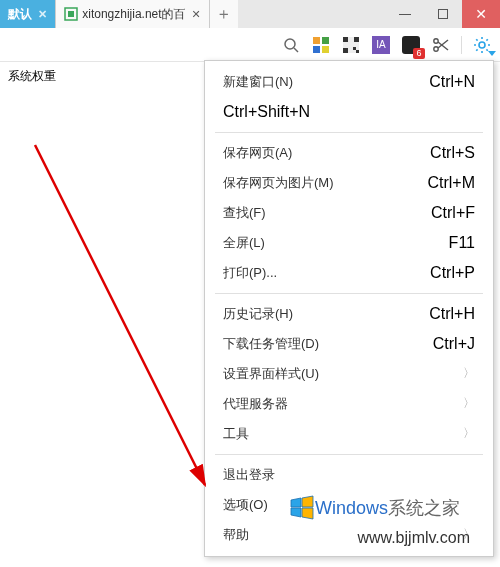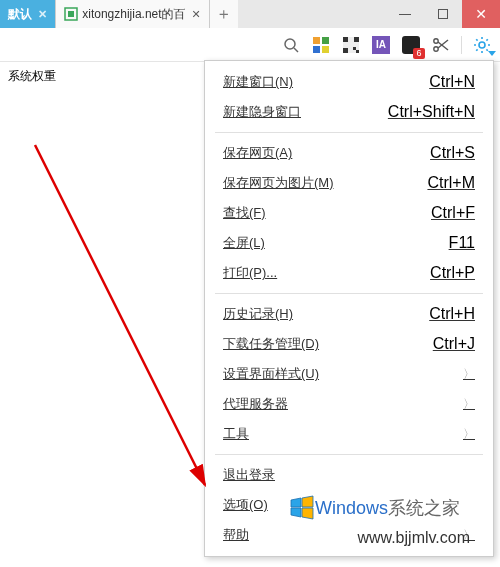--- a/index.html
+++ b/index.html
@@ -94,21 +94,21 @@
     .qr { width:16px; height:16px;
       background:
         linear-gradient(#333,#333),linear-gradient(#333,#333),
         linear-gradient(#333,#333),linear-gradient(#333,#333),
         linear-gradient(#333,#333);
       background-size:5px 5px,5px 5px,5px 5px,3px 3px,3px 3px;
       background-position:0 0,11px 0,0 11px,10px 10px,13px 13px;
       background-repeat:no-repeat;
       background-color:#eee;
     }
-    .ia { width:18px; height:18px; background:#7455b8; color:#fff; font-size:10px; font-weight:bold; display:flex; align-items:center; justify-content:center; }
+    .ia { width:18px; height:18px; background:#7455b8; color:#fff; font-size:10px; font-weight:normal; display:flex; align-items:center; justify-content:center; }
     .ab { width:18px; height:18px; background:#222; border-radius:3px; position:relative; }
     .ab::after{content:""; position:absolute; right:-3px; bottom:-3px; background:#e03030; color:#fff; border-radius:2px; }
     .ab-badge { position:absolute; right:-4px; bottom:-4px; background:#e03030; color:#fff; font-size:9px; line-height:11px; min-width:12px; text-align:center; border-radius:2px; padding:0 1px; }
     .scis svg{ width:18px; height:18px; }
     .vline{ width:1px; height:18px; background:#ddd; }
     .gear svg{ width:18px; height:18px; stroke:#2aa4e8; fill:none; }
     .gear .tri{ position:absolute; right:-4px; bottom:-1px; width:0;height:0;border-left:4px solid transparent;border-right:4px solid transparent;border-top:5px solid #2aa4e8; }
 
     .content-left {
       position: absolute;
@@ -123,27 +123,26 @@
       right: 6px;
       top: 60px;
       width: 290px;
       background: #fff;
       border: 1px solid #ccc;
       box-shadow: 2px 2px 6px rgba(0,0,0,.2);
       padding: 6px 0;
     }
     .menu .item {
       display: flex;
-      align-items: center;
+      align-items: flex-start;
       justify-content: space-between;
       padding: 6px 18px;
       font-size: 13px;
       color: #333;
       white-space: nowrap;
-      text-decoration: underline;
     }
     .menu .item .sc { color: #000000; font-size: 16px; }
     .menu .item .chev { color:#999; font-size:12px; }
     .menu .sep { height:1px; background:#e0e0e0; margin:5px 10px; }
 
     .arrow { position:absolute; left:30px; top:140px; pointer-events:none; }
 
     .watermark-logo {
       position:absolute; right:40px; bottom:46px;
       display:flex; align-items:center; 
@@ -242,21 +241,20 @@
 </div>
 
 <div class="content-left">系统权重</div>
 
 <div class="menu">
   <div class="item">
       <span>新建窗口(N)</span>
       <span class="sc">Ctrl+N</span>
     </div>
   <div class="item">
-      <span>新建隐身窗口</span>
       <span class="sc">Ctrl+Shift+N</span>
     </div>
   <div class="sep"></div>
   <div class="item">
       <span>保存网页(A)</span>
       <span class="sc">Ctrl+S</span>
     </div>
   <div class="item">
       <span>保存网页为图片(M)</span>
       <span class="sc">Ctrl+M</span>

